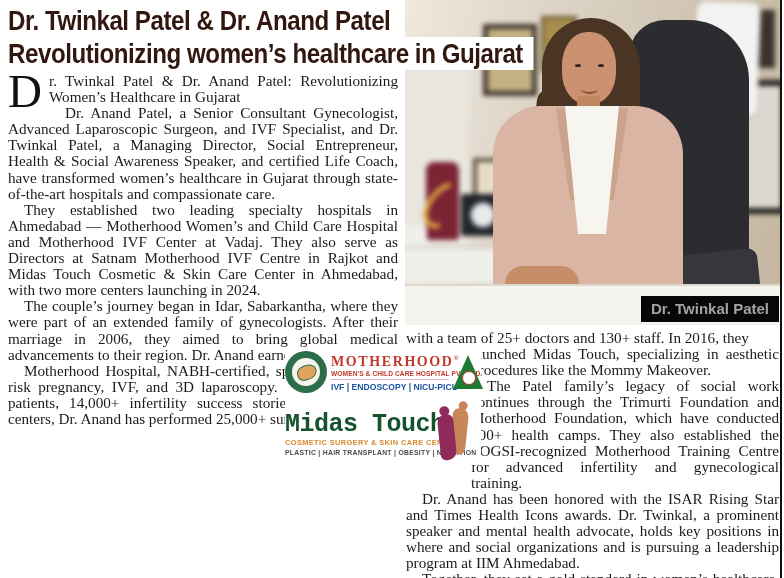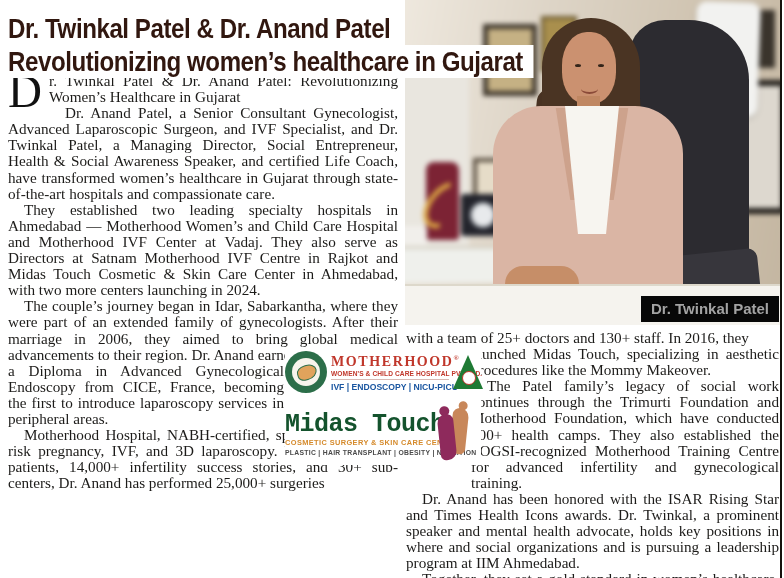--- a/index.html
+++ b/index.html
@@ -44,21 +44,21 @@
   .blazer { position:absolute; left:88px; top:106px; width:190px; height:194px; background:#dab5a4; border-radius:48px 48px 10px 10px; }
   .lapel { position:absolute; top:108px; width:20px; height:92px; background:#cda28c; }
   .lapel.l { left:158px; transform:skewX(9deg); } .lapel.r { left:196px; transform:skewX(-9deg); }
   .shirt { position:absolute; left:160px; top:106px; width:54px; height:128px; background:#f7f5f0; clip-path:polygon(0 0,100% 0,76% 100%,24% 100%); }
   .hands { position:absolute; left:100px; top:266px; width:74px; height:36px; background:#c68e68; border-radius:18px; }
   .desk-front { position:absolute; left:0; top:284px; width:375px; height:41px; background:#f5f3ee; border-top:2px solid #ddd8cb; }
   .photo-caption { position:absolute; right:1px; bottom:3px; background:#070707; color:#a3a3a3;
     font-family:"Liberation Sans",sans-serif; font-weight:bold; font-size:15px; line-height:19px; padding:3px 10px 4px; }
 
   
-  .headline { position:absolute; left:8px; top:12px; z-index:5; }
+  .headline { position:absolute; left:8px; top:4px; z-index:5; }
   .hl-line { display:table; background:#ffffff; color:#31170f;
     font-family:"Liberation Sans",sans-serif; font-weight:bold; font-size:28px; line-height:31px;
     letter-spacing:-0.5px; padding:1px 12px 1px 0; transform:scaleX(0.86); transform-origin:0 0;
     white-space:nowrap; }
 
   
   .col { position:absolute; overflow:hidden; font-size:15.2px; line-height:16.1px; text-align:justify; }
   .col p { margin:0; text-indent:16px; }
   .col p.cont { text-indent:0; }
   .col-left  { left:8px;  top:73px;  width:390px; height:505px; }
@@ -139,21 +139,20 @@
     <div class="hl-line">Dr. Twinkal Patel &amp; Dr. Anand Patel</div>
     <div class="hl-line">Revolutionizing women’s healthcare in Gujarat</div>
   </div>
 
   <div class="col col-left">
     <p class="cont"><span class="dropcap">D</span><span>r. Twinkal Patel &amp; Dr. Anand Patel: Revolutionizing Women’s Healthcare in Gujarat</span></p>
     <p>Dr. Anand Patel, a Senior Consultant Gynecologist, Advanced Laparoscopic Surgeon, and IVF Specialist, and Dr. Twinkal Patel, a Managing Director, Social Entrepreneur, Health &amp; Social Awareness Speaker, and certified Life Coach, have transformed women’s healthcare in Gujarat through state-of-the-art hospitals and compassionate care.</p>
     <p>They established two leading specialty hospitals in Ahmedabad — Motherhood Women’s and Child Care Hospital and Motherhood IVF Center at Vadaj. They also serve as Directors at Satnam Motherhood IVF Centre in Rajkot and Midas Touch Cosmetic &amp; Skin Care Center in Ahmedabad, with two more centers launching in 2024.</p>
     <p>The couple’s journey began in Idar, Sabarkantha, where they were part of an extended family of gynecologists. After their marriage in 2006, they aimed to bring global medical advancements to their region. Dr. Anand earned</p>
     <div class="seg-narrow-left">
-      <p class="cont">a Diploma in Advanced Gynecological Endoscopy from CICE, France, becoming the first to introduce laparoscopy services in peripheral areas.</p>
     </div>
     <p>Motherhood Hospital, NABH-certified, specializes in high-risk pregnancy, IVF, and 3D laparoscopy. With over 90,000 patients, 14,000+ infertility success stories, and 30+ sub-centers, Dr. Anand has performed 25,000+ surgeries</p>
   </div>
 
   <div class="col col-right">
     <p class="cont">with a team of 25+ doctors and 130+ staff. In 2016, they</p>
     <div class="seg-narrow-right">
       <p class="cont">launched Midas Touch, specializing in aesthetic procedures like the Mommy Makeover.</p>
       <p>The Patel family’s legacy of social work continues through the Trimurti Foundation and Motherhood Foundation, which have conducted 300+ health camps. They also established the FOGSI-recognized Motherhood Training Centre for advanced infertility and gynecological training.</p>
     </div>

